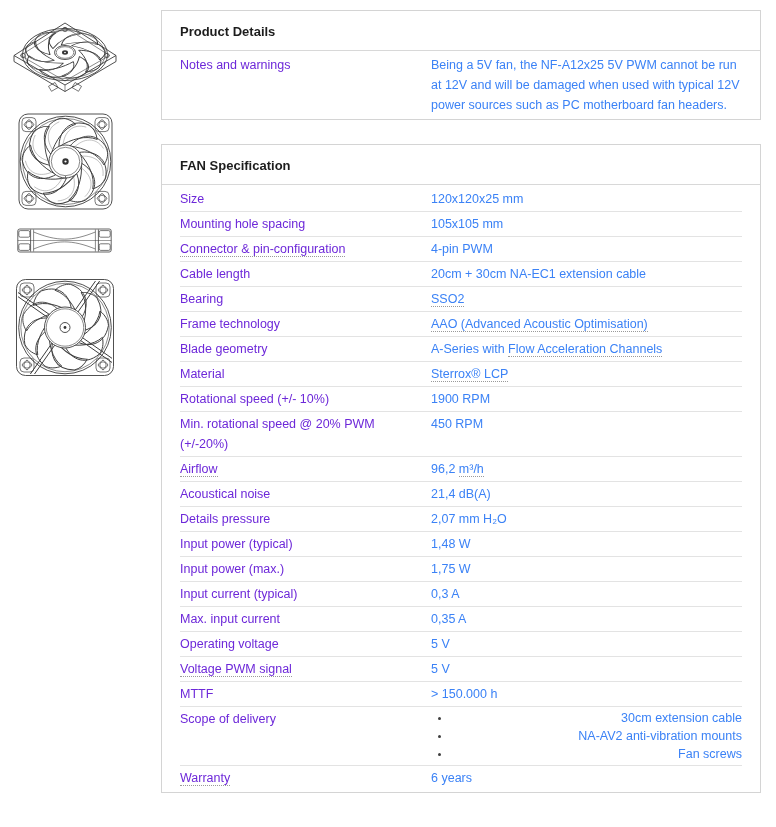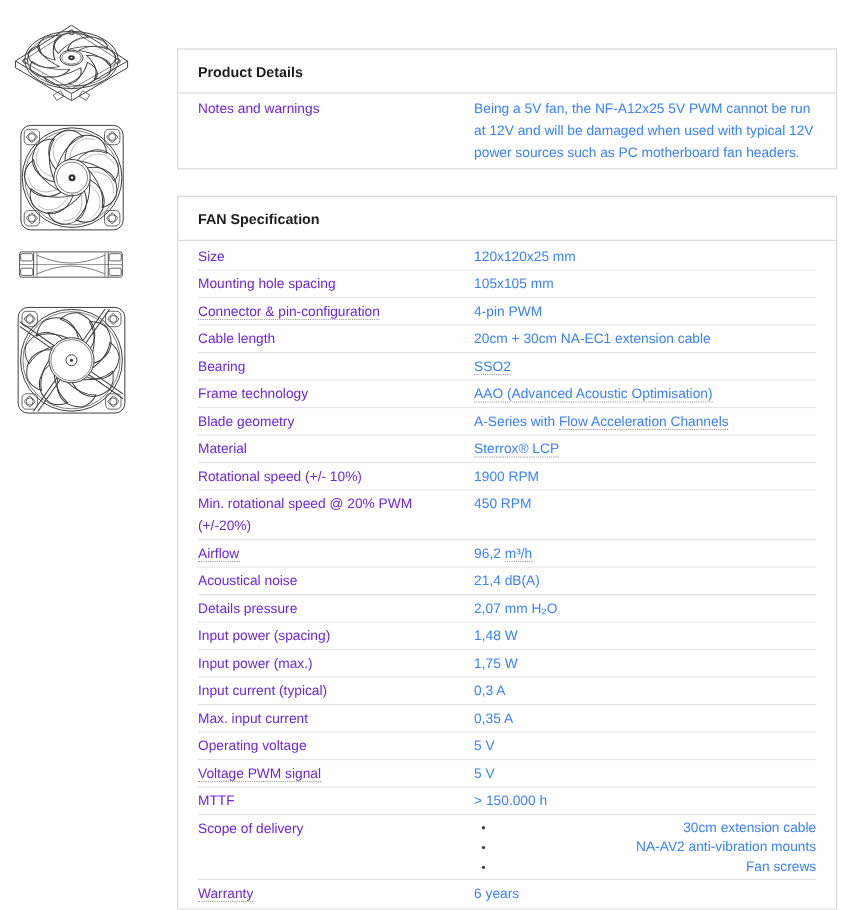--- a/index.html
+++ b/index.html
@@ -10,21 +10,21 @@
   .left-col { position:absolute; left:0; top:0; width:157px; height:100%; }
   .img { position:absolute; }
   .img svg { display:block; width:100%; height:100%; }
   .iso   { left:12px; top:21px;  width:106px; height:74px; }
   .front { left:18px; top:112px; width:95px;  height:99px; }
   .side  { left:17px; top:228px; width:95px;  height:25px; }
   .rear  { left:15px; top:278px; width:100px; height:99px; }
 
   
   .right-col { position:absolute; left:161px; top:0; width:600px; }
-  .panel { position:absolute; left:0; width:600px; border:1px solid #d4d4d4; background:#fff; box-sizing:border-box;margin-top:34px; }
+  .panel { position:absolute; left:0; width:600px; border:1px solid #d4d4d4; background:#fff; box-sizing:border-box; }
   #product-panel { top:10px; }
   #fan-panel { top:144px; }
   .panel-title { margin:0; padding:13px 18px 11px; font-size:13px; line-height:15px; font-weight:bold; color:#1d1d1d; border-bottom:1px solid #d8d8d8; }
   .rows { padding:2px 18px; }
   .spec-row { display:flex; align-items:flex-start; padding:2px 0; border-bottom:1px solid #e3e3e3; font-size:12.5px; line-height:20px; }
   .spec-row:last-child { border-bottom:none; }
   .spec-label { flex:0 0 251px; width:251px; color:#6d28d9; padding-right:12px; box-sizing:border-box; }
   .spec-value { flex:1; color:#3b82f6; }
   .dotted { border-bottom:1px dotted #9a9a9a; cursor:help; }
   ul.bullet-list { list-style:none; margin:0; padding:0 0 0 6px;text-align:right; }
@@ -250,21 +250,21 @@
           </div>
           <div class="spec-row">
             <div class="spec-label"><span>Acoustical noise</span></div>
             <div class="spec-value"><span>21,4 dB(A)</span></div>
           </div>
           <div class="spec-row">
             <div class="spec-label"><span>Details pressure</span></div>
             <div class="spec-value"><span>2,07 mm H₂O</span></div>
           </div>
           <div class="spec-row">
-            <div class="spec-label"><span>Input power (spacing)</span></div>
+            <div class="spec-label"><span>Input power (typical)</span></div>
             <div class="spec-value"><span>1,48 W</span></div>
           </div>
           <div class="spec-row">
             <div class="spec-label"><span>Input power (max.)</span></div>
             <div class="spec-value"><span>1,75 W</span></div>
           </div>
           <div class="spec-row">
             <div class="spec-label"><span>Input current (typical)</span></div>
             <div class="spec-value"><span>0,3 A</span></div>
           </div>

